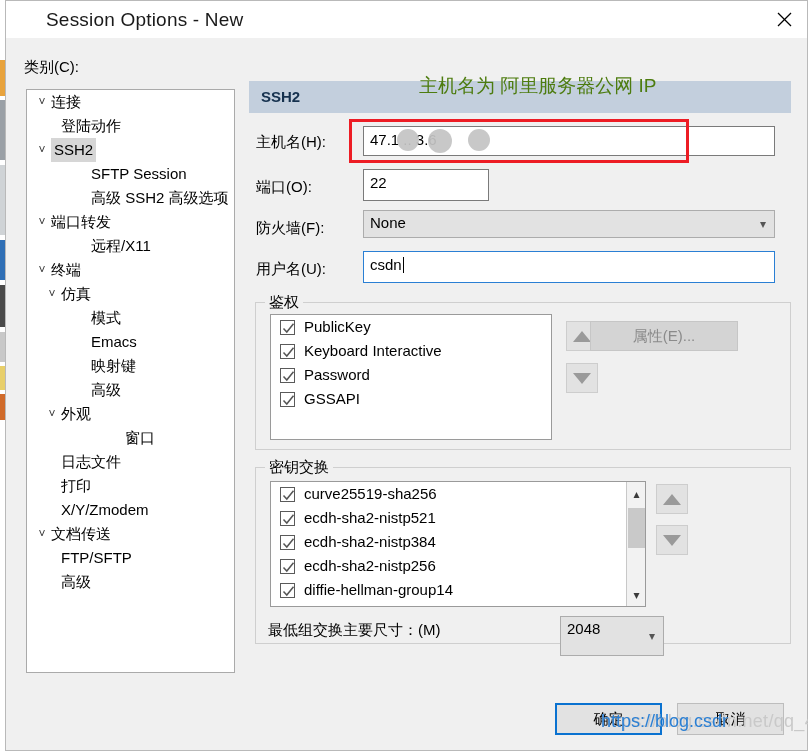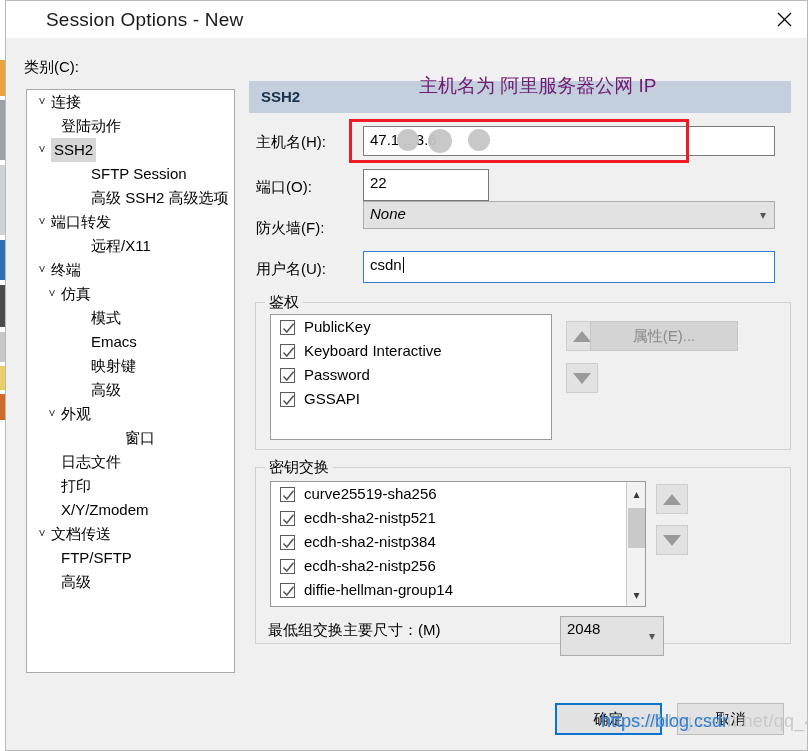--- a/index.html
+++ b/index.html
@@ -71,21 +71,21 @@
   .ssh-header{
     position:absolute;left:243px;top:80px;width:542px;height:32px;
     background:#c3cfdd;box-sizing:border-box;
   }
   .ssh-header-text{
     position:absolute;left:12px;top:7px;
     font-weight:bold;font-size:15px;color:#15314e;
   }
   .annotation{
     position:absolute;left:413px;top:72px;
-    color:#701a75;font-size:19px;white-space:nowrap;
+    color:#4d7c0f;font-size:19px;white-space:nowrap;
     font-weight:500;
   }
 
   .flabel{position:absolute;font-size:15px;color:#000;white-space:nowrap;}
   .finput{
     position:absolute;box-sizing:border-box;
     background:#ffffff;border:1px solid #7a7a7a;
     font-size:15px;color:#000;
     padding:2px 6px;line-height:1.5;
   }
@@ -253,21 +253,21 @@
   <div class="blur" style="left:422px;top:128px;width:24px;height:24px;"></div>
   <div class="blur" style="left:462px;top:128px;width:22px;height:22px;"></div>
   <div class="host-wrap"></div>
 
   <div class="flabel" style="left:250px;top:177px;">端口(O):</div>
   <div class="finput" style="left:357px;top:168px;width:126px;height:32px;">
     <span>22</span>
   </div>
 
   <div class="flabel" style="left:250px;top:218px;">防火墙(F):</div>
-  <div class="combo" style="left:357px;top:200px;width:412px;height:28px;font-style:italic;">
+  <div class="combo" style="left:357px;top:209px;width:412px;height:28px;">
     <span>None</span>
     <span class="arrow">▾</span>
   </div>
 
   <div class="flabel" style="left:250px;top:259px;">用户名(U):</div>
   <div class="finput focused" style="left:357px;top:250px;width:412px;height:32px;">
     <span>csdn</span><span class="caret"></span>
   </div>
 
   <div class="group" style="left:249px;top:301px;width:536px;height:148px;">

